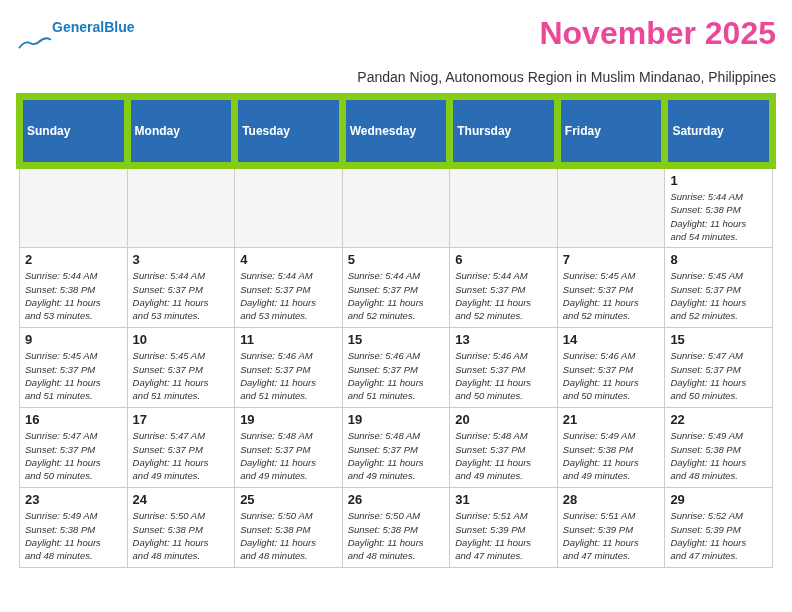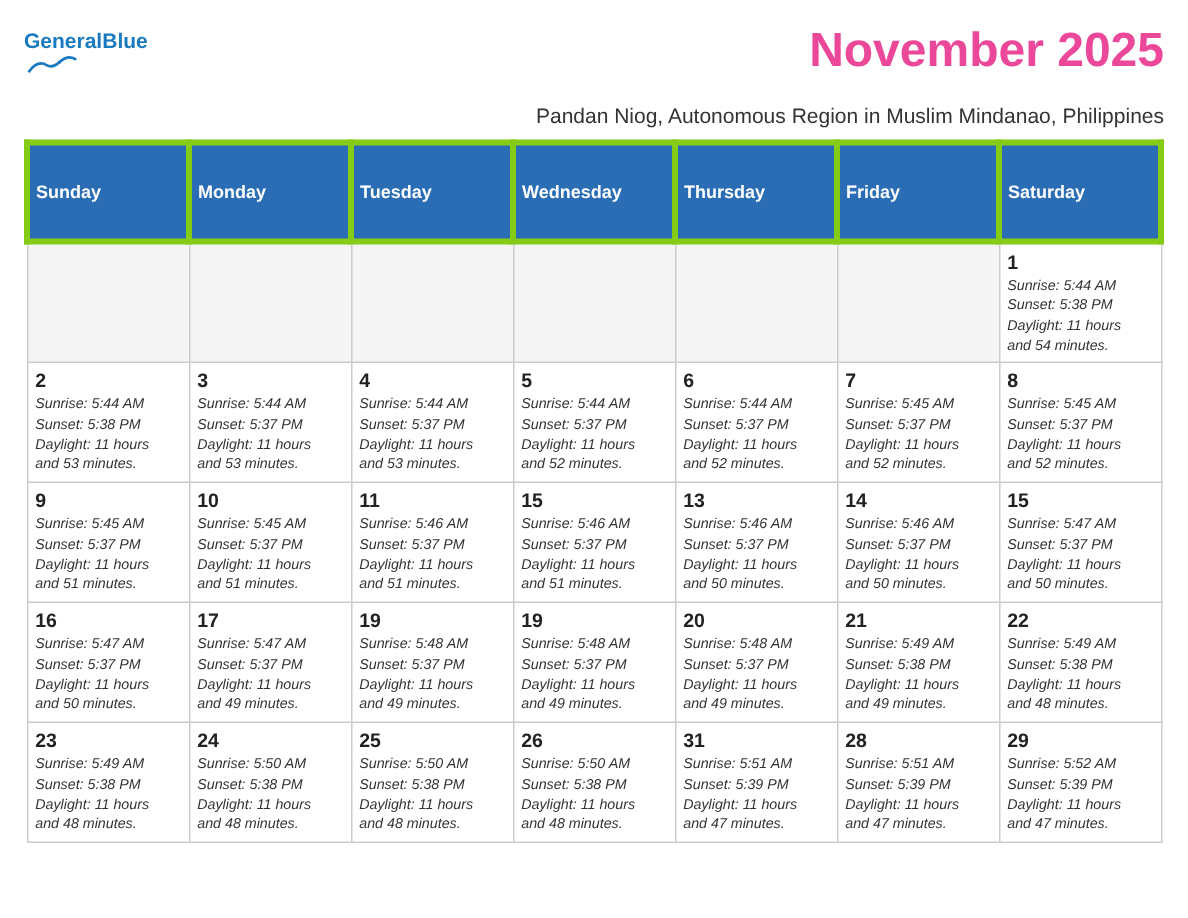--- a/index.html
+++ b/index.html
@@ -20,20 +20,21 @@
       display: flex;
       flex-direction: column;
       align-items: flex-start;
       padding-top: 4px;
     }
     .logo-text {
       font-size: 14px;
       font-weight: bold;
       color: #333;
       line-height: 1.1;
+      margin-left: 36px;
     }
     .logo-text span {
       color: #1a7abf;
     }
     .logo-bird {
       width: 36px;
       height: 22px;
       margin-top: -2px;
     }
     .title-block {
@@ -58,21 +59,21 @@
       margin-top: 8px;
       table-layout: fixed;
     }
     .calendar-table thead tr th {
       background: #2a6db5;
       color: #fff;
       font-size: 12px;
       font-weight: bold;
       padding: 24px 4px;
       text-align: left;
-      border: 4px solid #84cc16;
+      border: 7px solid #84cc16;
     }
     .calendar-table tbody tr td {
       border: 1px solid #ccc;
       vertical-align: top;
       padding: 4px 5px;
       font-size: 10px;
       color: #333;
       height: 80px;
       background: #fff;
     }

